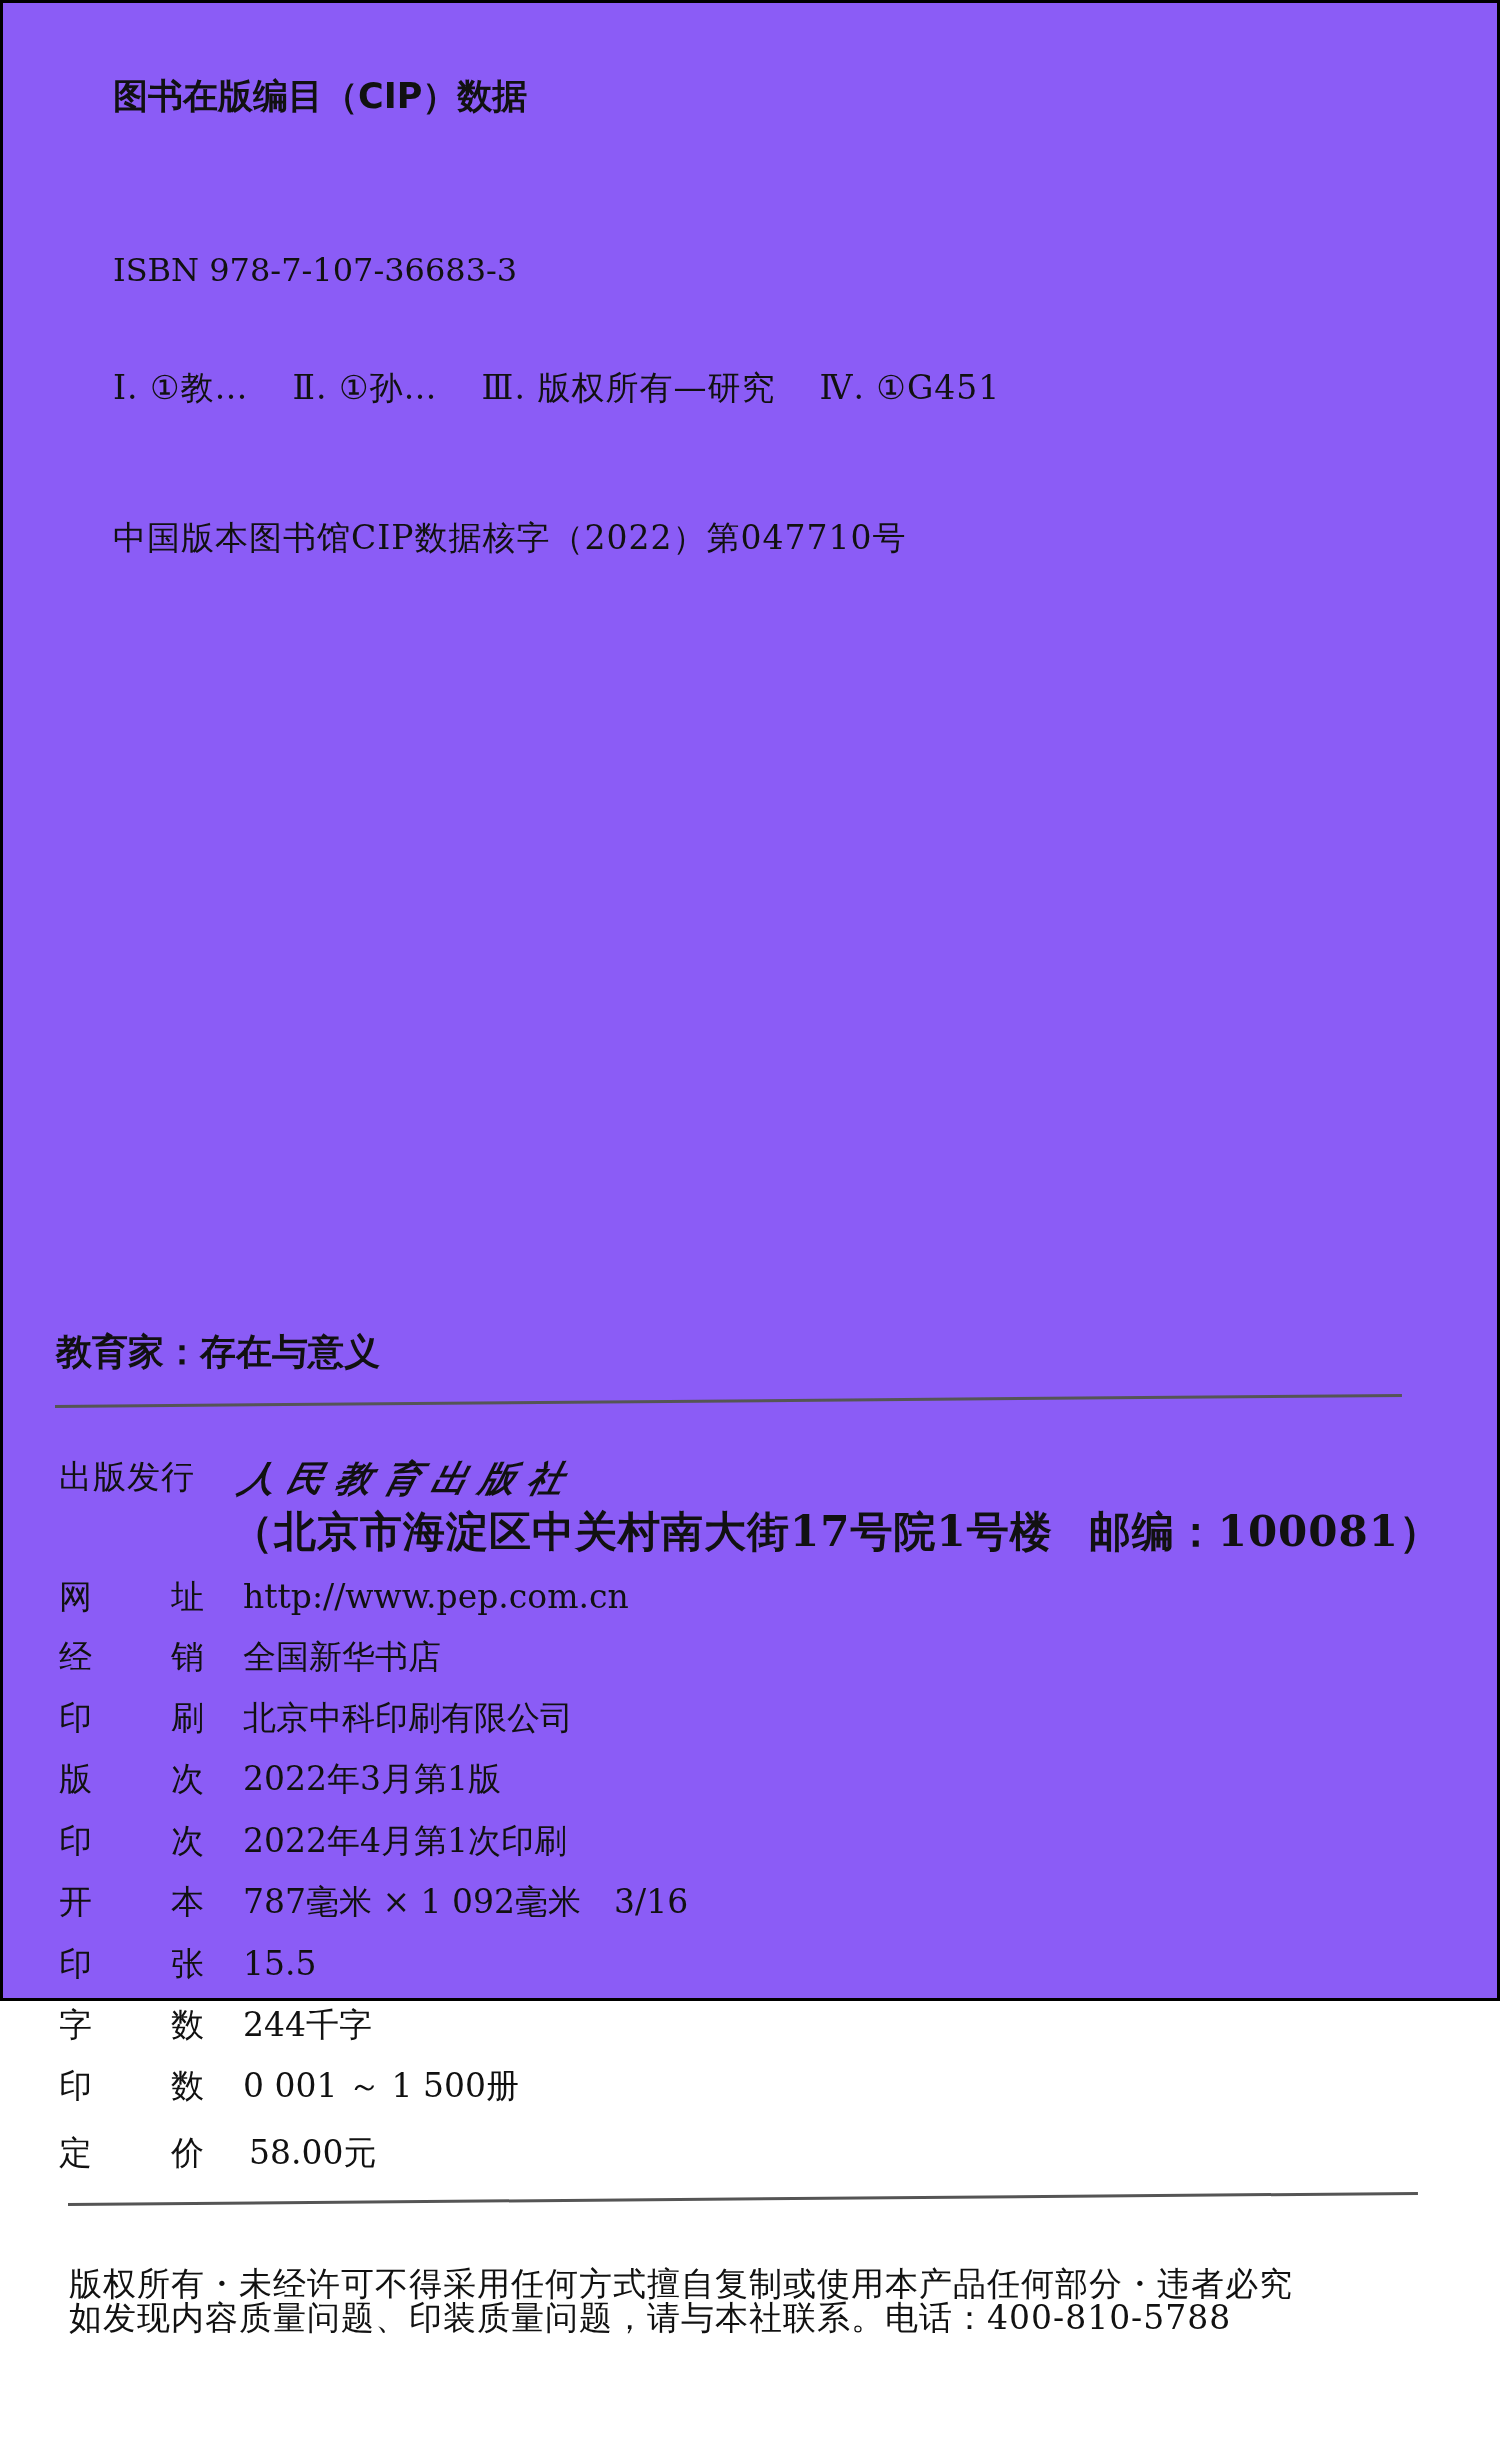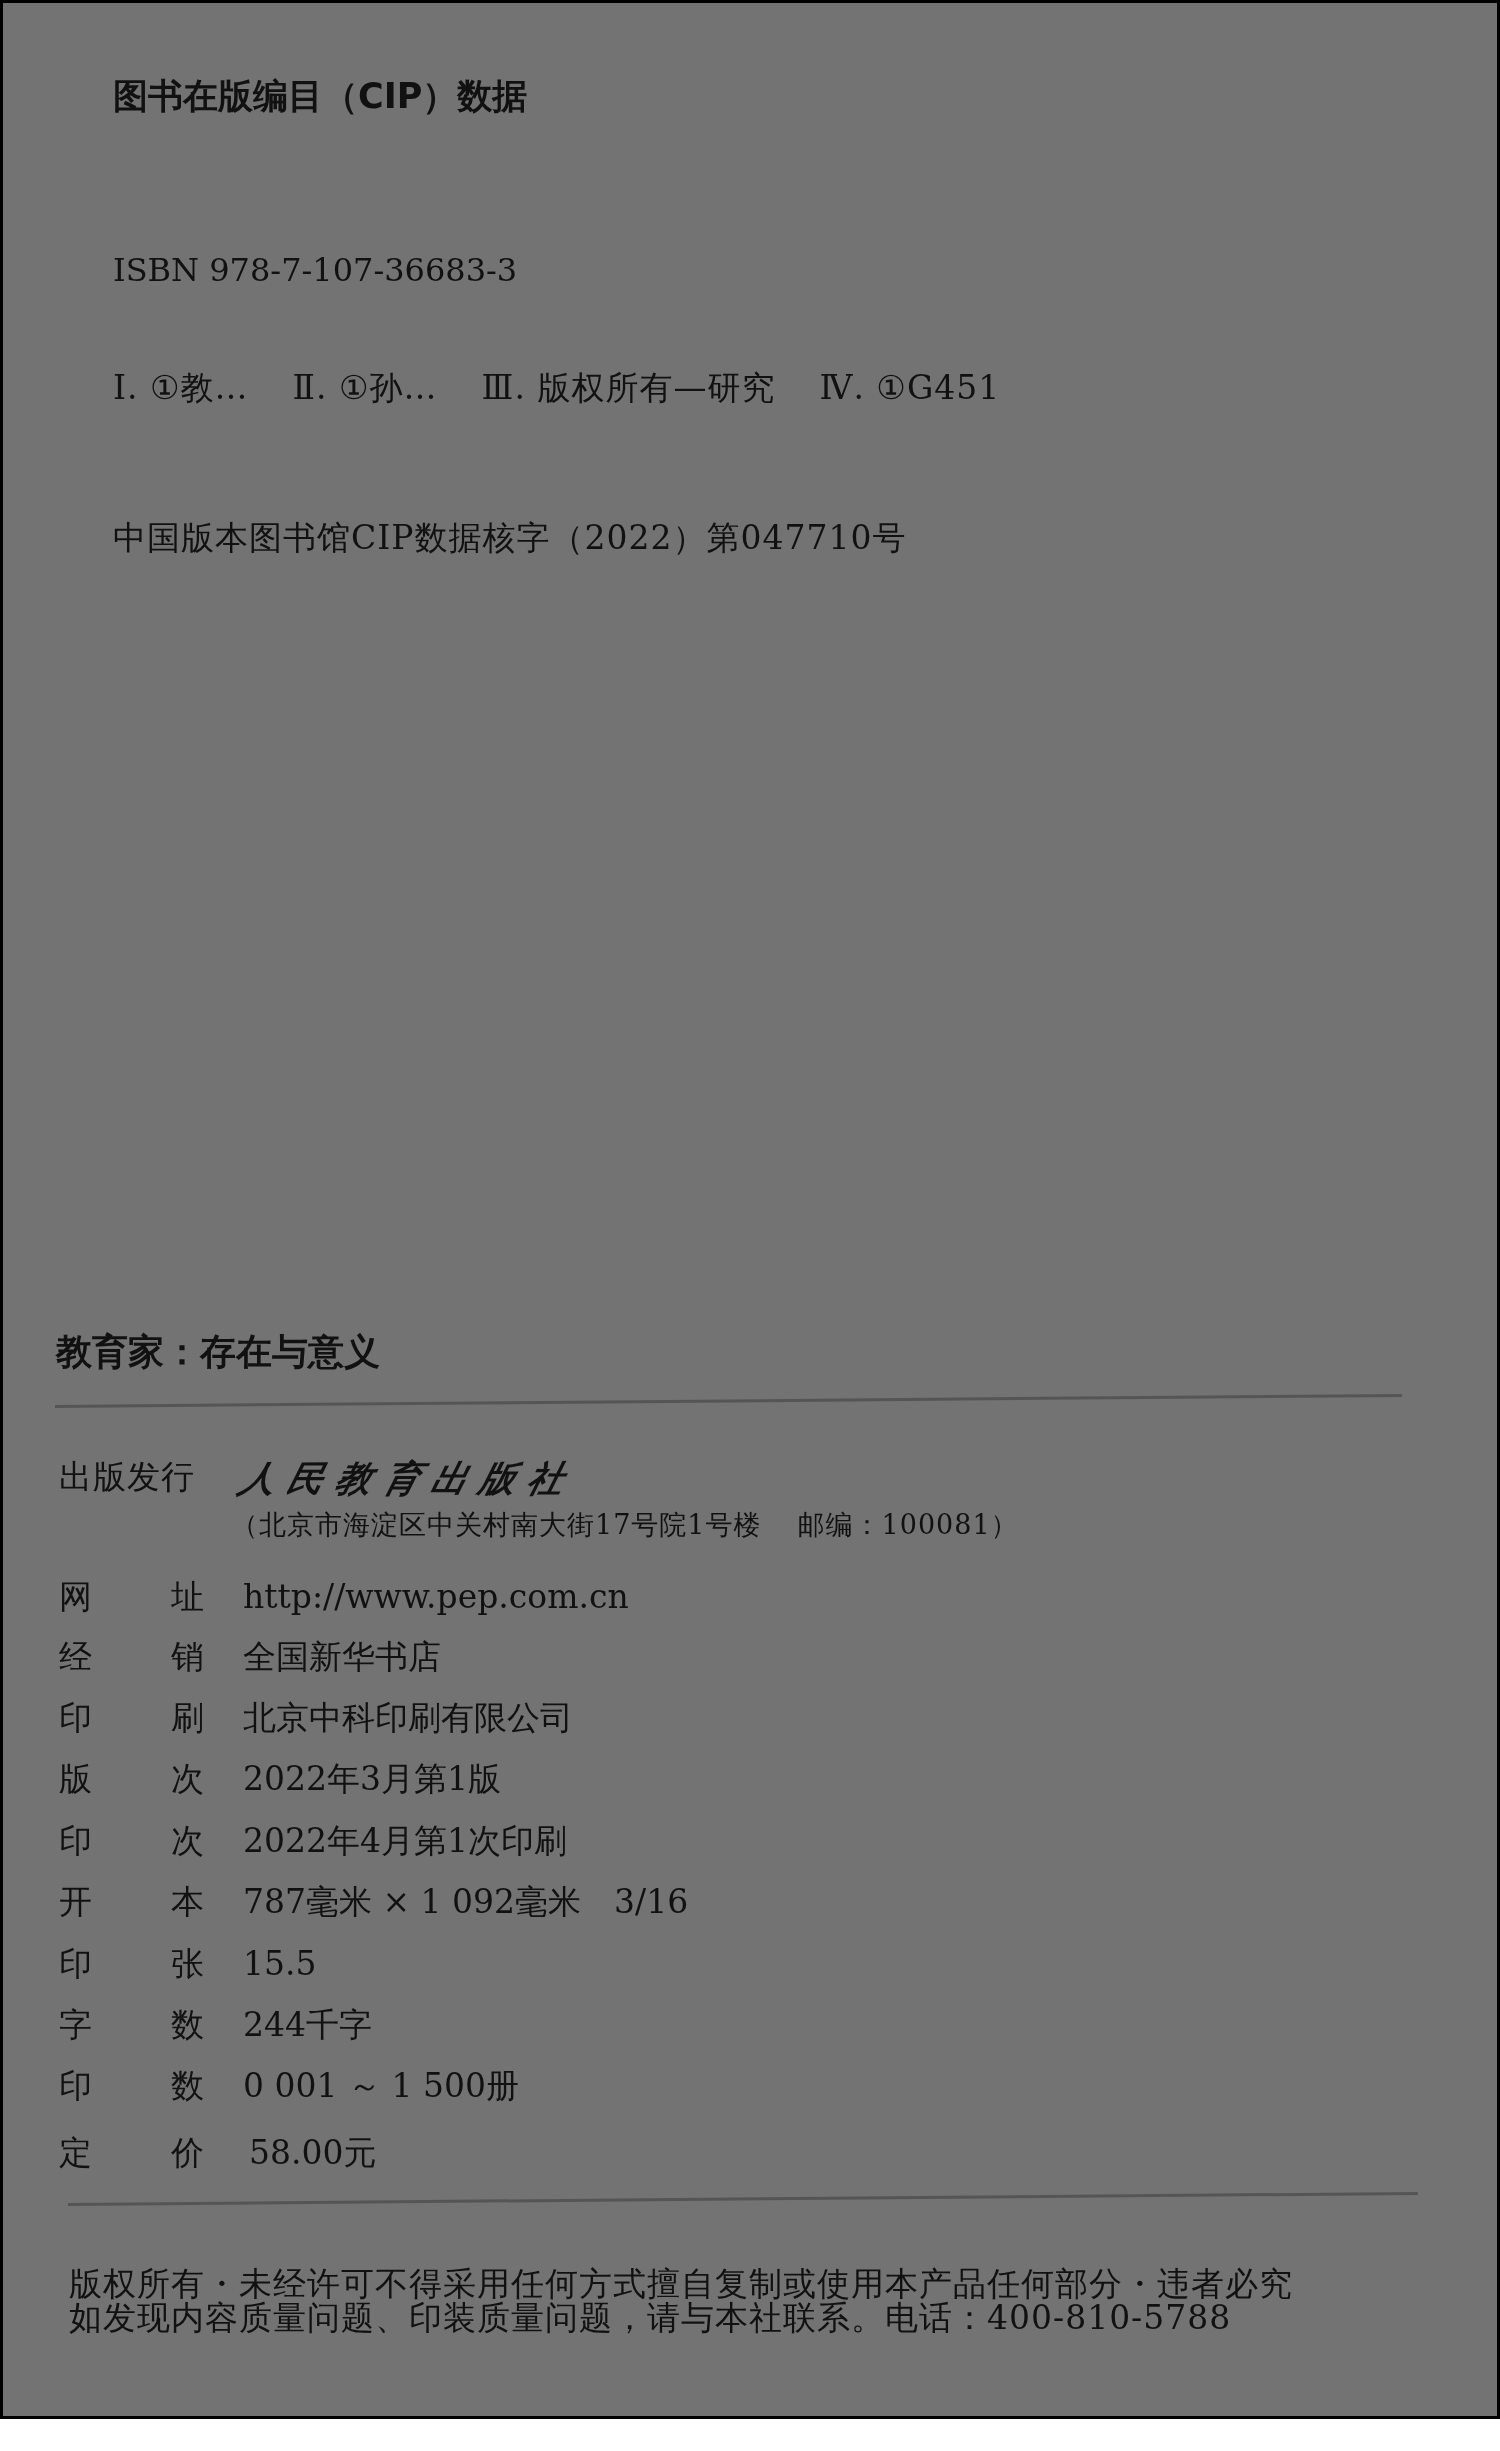--- a/index.html
+++ b/index.html
@@ -1,22 +1,22 @@
 <!DOCTYPE html>
 <html><head>
   <meta charset="utf-8">
   <style>
     html, body { margin: 0; padding: 0; background: #ffffff; }
     body { width: 1500px; height: 2451px; position: relative; overflow: hidden; }
     .page {
       position: absolute; left: 0; top: 0;
-      width: 1500px; height: 2419px;
+      width: 1500px; height: 2001px;
       box-sizing: border-box;
       border: 3px solid #000000;
-      background: #737373;
+      background: #8b5cf6;
       color: #111111;
     }
     .serif { font-family: "DejaVu Serif", "Liberation Serif", serif; }
     .sans  { font-family: "DejaVu Sans", "Liberation Sans", sans-serif; }
     .abs { position: absolute; white-space: nowrap; line-height: 1; }
 
     .cip-title { left: 110px; top: 76px; font-size: 35px; font-weight: bold; letter-spacing: 0px; }
     .cip-line  { left: 110px; font-size: 33px; letter-spacing: 1px; }
     .cip-line-1 { top: 180px; }
     .cip-isbn   { top: 251px; font-size: 32px; letter-spacing: 0; }
@@ -39,21 +39,21 @@
     .info-row .lbl-full { position: absolute; left: 0; top: 0; letter-spacing: 1px; text-align: center; }
     .info-row .val { position: absolute; left: 184px; top: 0; }
 
     .logo {
       position: absolute; left: 237px; top: 1452px;
       font-family: "DejaVu Serif", "Liberation Serif", serif;
       font-size: 36px; font-style: italic; font-weight: bold;
       letter-spacing: 12px; transform: skewX(-14deg);
       color: #111111;
     }
-    .address { left: 228px; top: 1508px; font-size: 27px; letter-spacing: 1px; }
+    .address { left: 228px; top: 1508px; font-size: 42px; letter-spacing: 1px; font-weight: bold; }
     .address .gap { display: inline-block; width: 36px; }
 
     .copyright { left: 66px; font-size: 33px; letter-spacing: 1px; }
     .copyright-1 { top: 2236px; margin-top: 28px; }
     .copyright-2 { top: 2298px; }
   </style>
 </head>
 <body>
 
 <div class="page">

